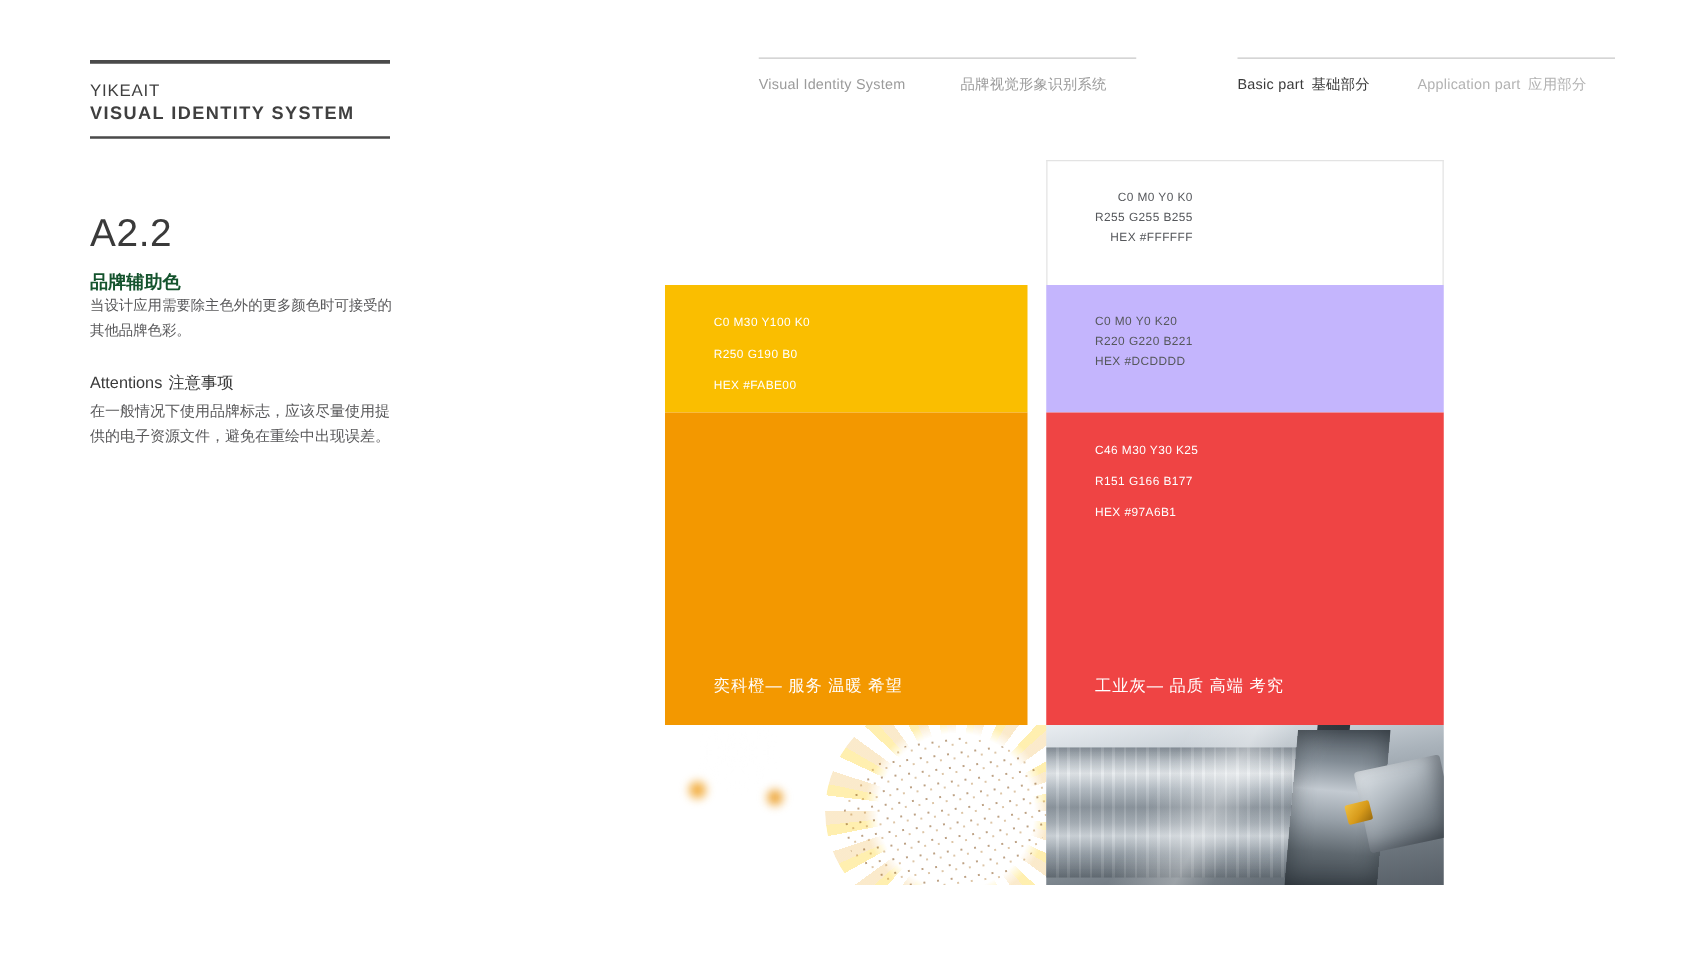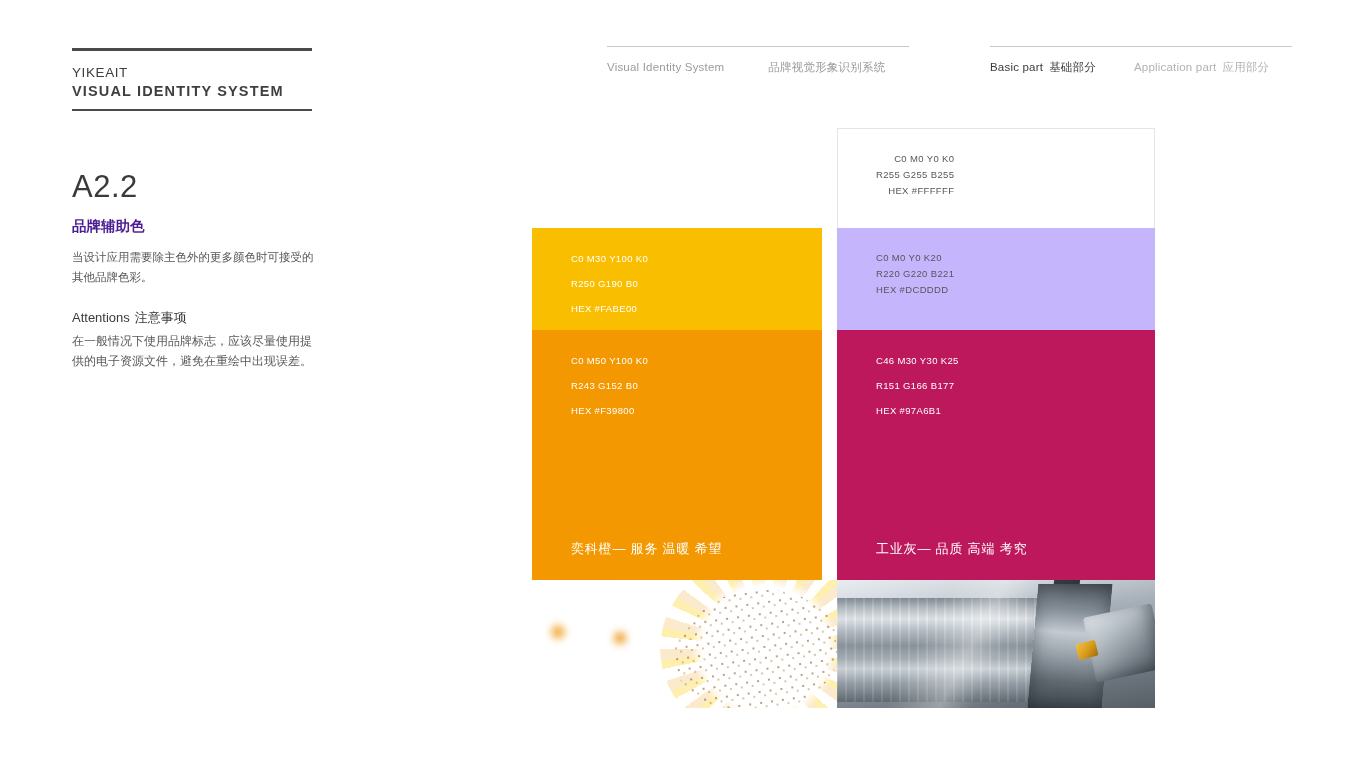--- a/index.html
+++ b/index.html
@@ -98,26 +98,25 @@
     letter-spacing: 0.5px;
     line-height: 36px;
     color: #3a3a3a;
     margin-top: 28px;
   }
   .info-subtitle {
     font-size: 14.5px;
     font-weight: 700;
     line-height: 20px;
     margin-top: 11px;
-    color: #4c1d95;
+    color: #14532d;
   }
   .info-body {
     font-size: 11.5px;
     line-height: 19.5px;
-    margin-top: 12px;
     color: #58585a;
     width: 242px;
   }
   .attentions-title {
     font-size: 13px;
     line-height: 18px;
     margin-top: 22px;
     color: #3a3a3a;
   }
   .attentions-title .cn { margin-left: 5px; }
@@ -172,21 +171,21 @@
   #swatch-orange   .swatch-specs { top: 25px; }
   #swatch-orange   .swatch-name  { bottom: 22px; }
 
   #swatch-white    { height: 100px; background: #FFFFFF;
                      border: 1px solid #e3e3e3; border-bottom: none; text-align: right; }
   #swatch-white    .swatch-specs { top: 24px; left: 38px; }
 
   #swatch-lightgray{ height: 102px; background: #c4b5fd; }
   #swatch-lightgray .swatch-specs { top: 24px; }
 
-  #swatch-bluegray { height: 250px; background: #be185d; }
+  #swatch-bluegray { height: 250px; background: #ef4444; }
   #swatch-bluegray .swatch-specs { top: 25px; }
   #swatch-bluegray .swatch-name  { bottom: 22px; }
 
   
   .photo {
     width: 318px;
     height: 128px;
     position: relative;
     overflow: hidden;
   }
@@ -356,25 +355,20 @@
 
     <div class="swatch" id="swatch-yellow">
       <div class="swatch-specs specs-wide text-light">
         <div class="spec-line">C0 M30 Y100 K0</div>
         <div class="spec-line">R250 G190 B0</div>
         <div class="spec-line">HEX #FABE00</div>
       </div>
     </div>
 
     <div class="swatch" id="swatch-orange">
-      <div class="swatch-specs specs-wide text-light">
-        <div class="spec-line">C0 M50 Y100 K0</div>
-        <div class="spec-line">R243 G152 B0</div>
-        <div class="spec-line">HEX #F39800</div>
-      </div>
       <div class="swatch-name text-light">奕科橙— 服务 温暖 希望</div>
     </div>
 
     <div class="photo" id="photo-sunflower">
       <div class="blur-left"></div>
       <div class="petal-ring"></div>
       <div class="seed-texture"></div>
     </div>
 
   </div>

